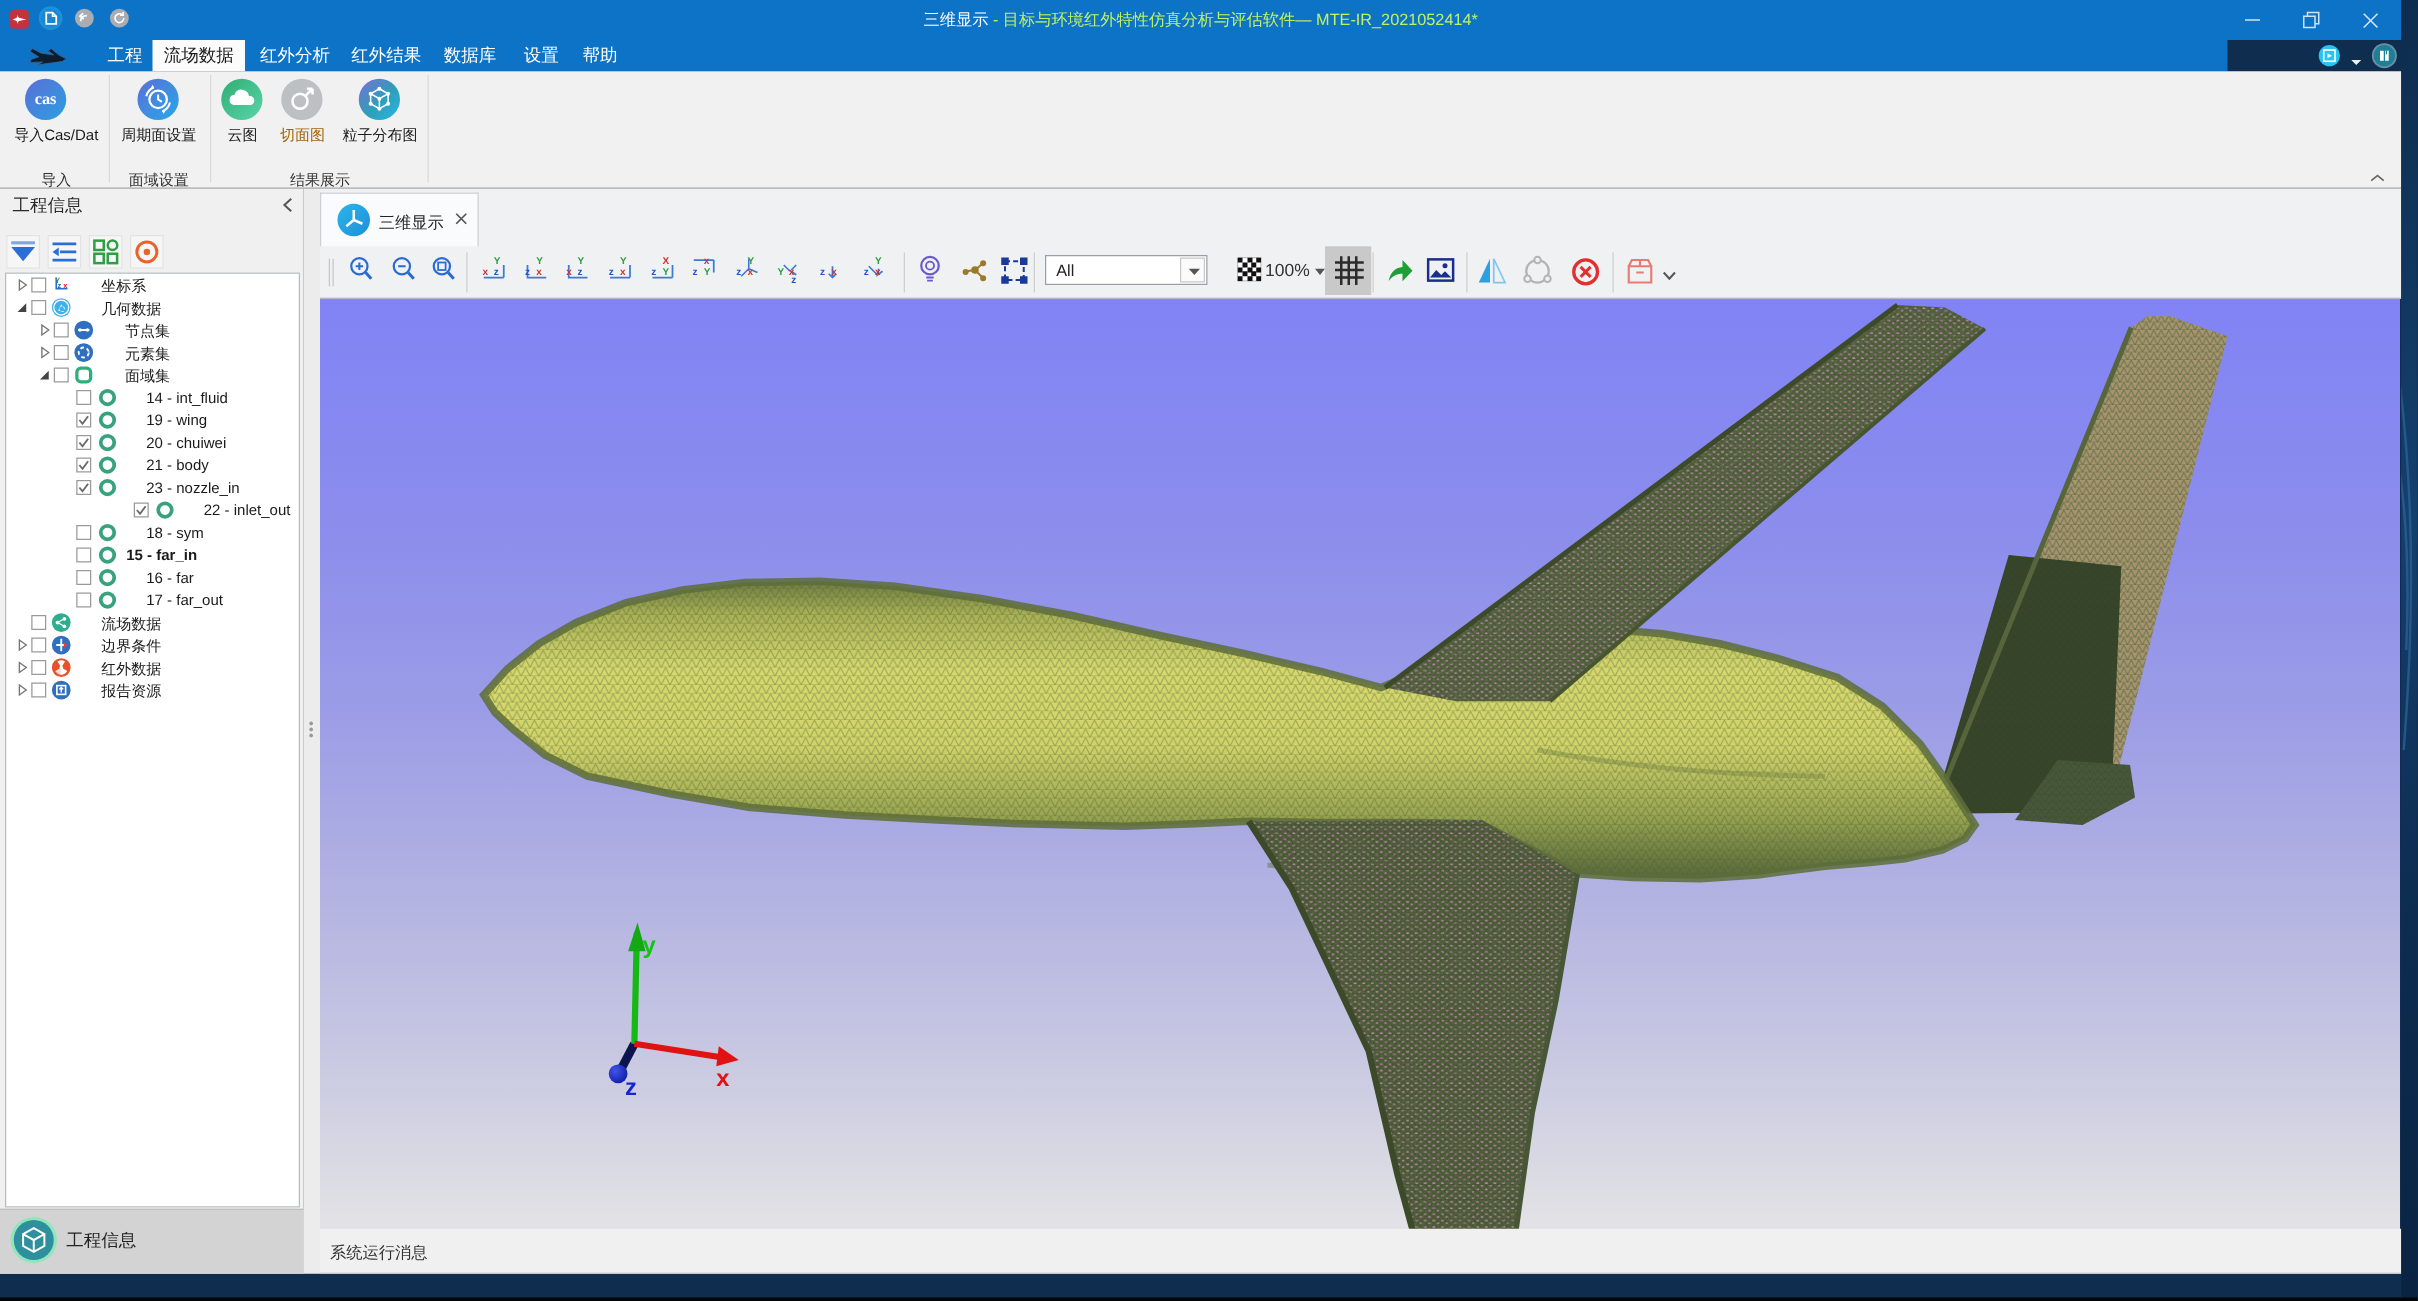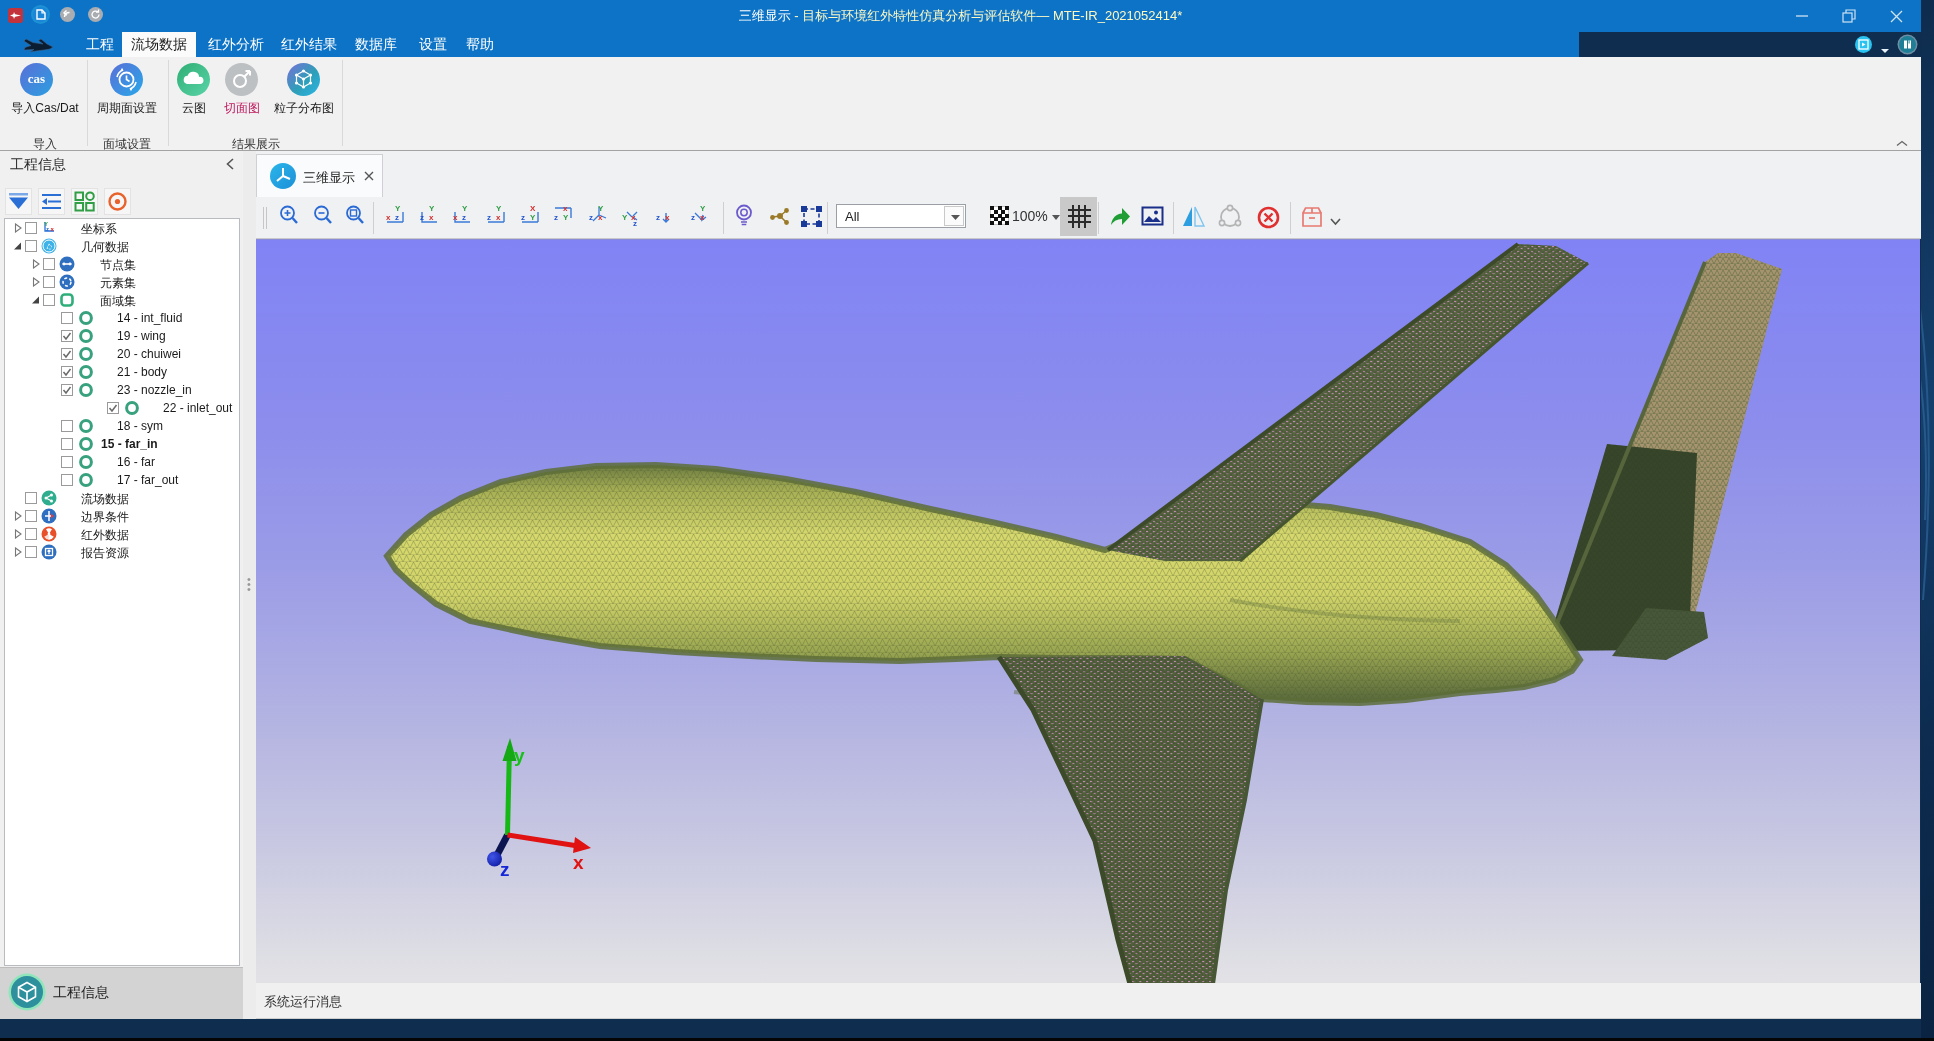--- a/index.html
+++ b/index.html
@@ -3,26 +3,26 @@
 <style>
 *{margin:0;padding:0;box-sizing:border-box;}
 html,body{width:1934px;height:1041px;overflow:hidden;background:#0f2d4e;
 font-family:"Liberation Sans",sans-serif;}
 .abs{position:absolute;}
 #app{position:absolute;left:0;top:0;width:1934px;height:1041px;}
 
 #titlebar{left:0;top:0;width:1921px;height:32px;background:#0d73c6;}
 #title-text{left:0;top:0;width:1921px;height:32px;line-height:32px;text-align:center;
 color:#fff;font-size:13px;}
-#title-text .dim{color:#fef9c3;}
+#title-text .dim{color:#bef264;}
 .tb-ic{position:absolute;top:7px;width:15px;height:15px;border-radius:50%;}
 
 .winbtn{position:absolute;top:0;height:32px;width:46px;color:#cfe3f3;}
 
-#menubar{left:0;top:32px;width:1579px;height:25px;background:#0d73c6;}
+#menubar{left:0;top:32px;width:1782px;height:25px;background:#0d73c6;}
 .menu-item{position:absolute;top:0;height:25px;line-height:25px;color:#fff;font-size:14px;}
 #menu-active{position:absolute;left:122px;top:0;width:74px;height:25px;background:#fbfbfb;
 color:#1a1a1a;text-align:center;line-height:25px;font-size:14px;}
 
 #ribbon{left:0;top:57px;width:1921px;height:94px;background:#f1f1f2;border-bottom:1px solid #a3a3a3;}
 .rb-circle{position:absolute;top:3px;width:33px;height:33px;border-radius:50%;}
 .rb-item{position:absolute;top:3px;text-align:center;}
 .rb-label{position:absolute;top:40px;width:100%;text-align:center;font-size:12px;color:#1a1a1a;white-space:nowrap;}
 .rb-group-label{position:absolute;top:79px;text-align:center;font-size:12px;color:#333;}
 .rb-sep{position:absolute;top:3px;width:1px;height:86px;background:#d9d9d9;}
@@ -142,21 +142,21 @@
    <div class="rb-label">云图</div>
  </div>
 
  <div class="rb-item" style="left:218px;width:48px;">
    <div class="rb-circle" style="left:7px;background:#bdc0c3;">
      <svg width="33" height="33" viewBox="0 0 33 33">
        <circle cx="15" cy="18" r="6" fill="none" stroke="#fff" stroke-width="2"></circle>
        <path d="M19.5 13.5 L25 8M25 8h-4.5M25 8v4.5" stroke="#fff" stroke-width="2" fill="none"></path>
      </svg>
    </div>
-   <div class="rb-label" style="color:#be185d;">切面图</div>
+   <div class="rb-label" style="color:#a16207;">切面图</div>
  </div>
 
  <div class="rb-item" style="left:266px;width:76px;">
    <div class="rb-circle" style="left:21px;background:linear-gradient(135deg,#7a6fd8 0%,#2e9fb8 55%,#29b6e8 100%);">
      <svg width="33" height="33" viewBox="0 0 33 33">
        <g fill="none" stroke="#fff" stroke-width="1.2">
         <path d="M16.5 8l7 4v8l-7 4-7-4v-8z"></path>
         <path d="M9.5 12l7 4 7-4M16.5 16v8"></path>
        </g>
        <g fill="#fff">

